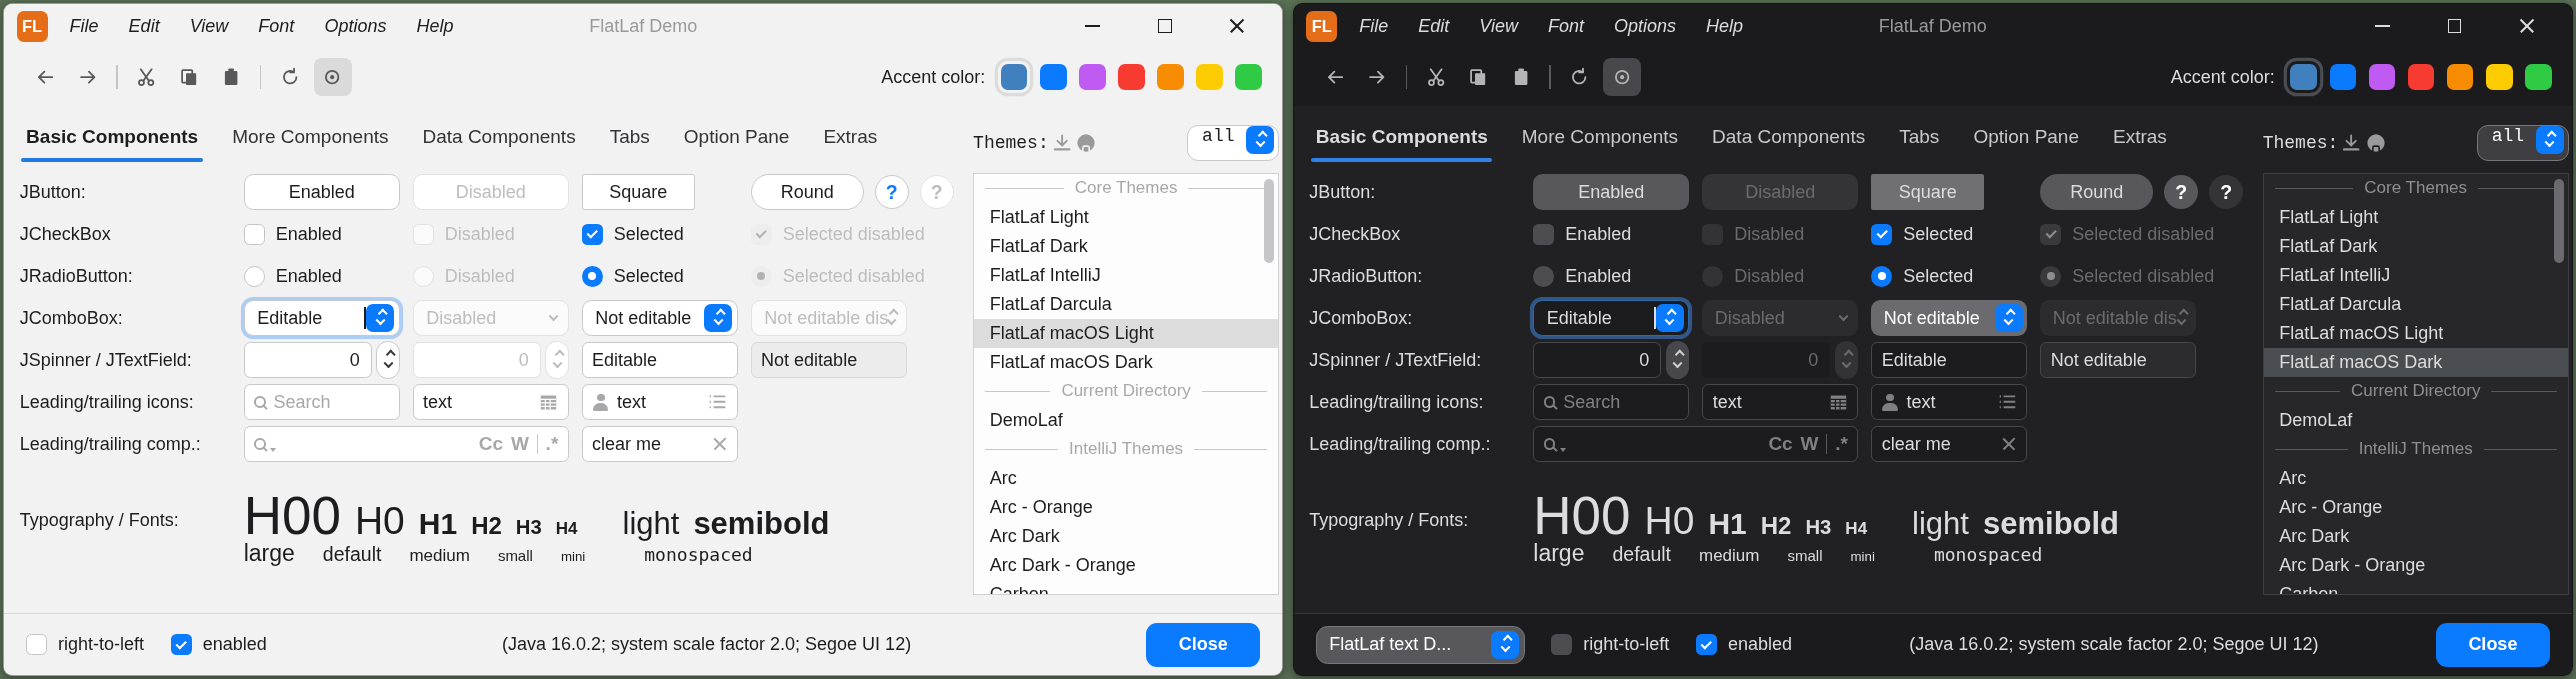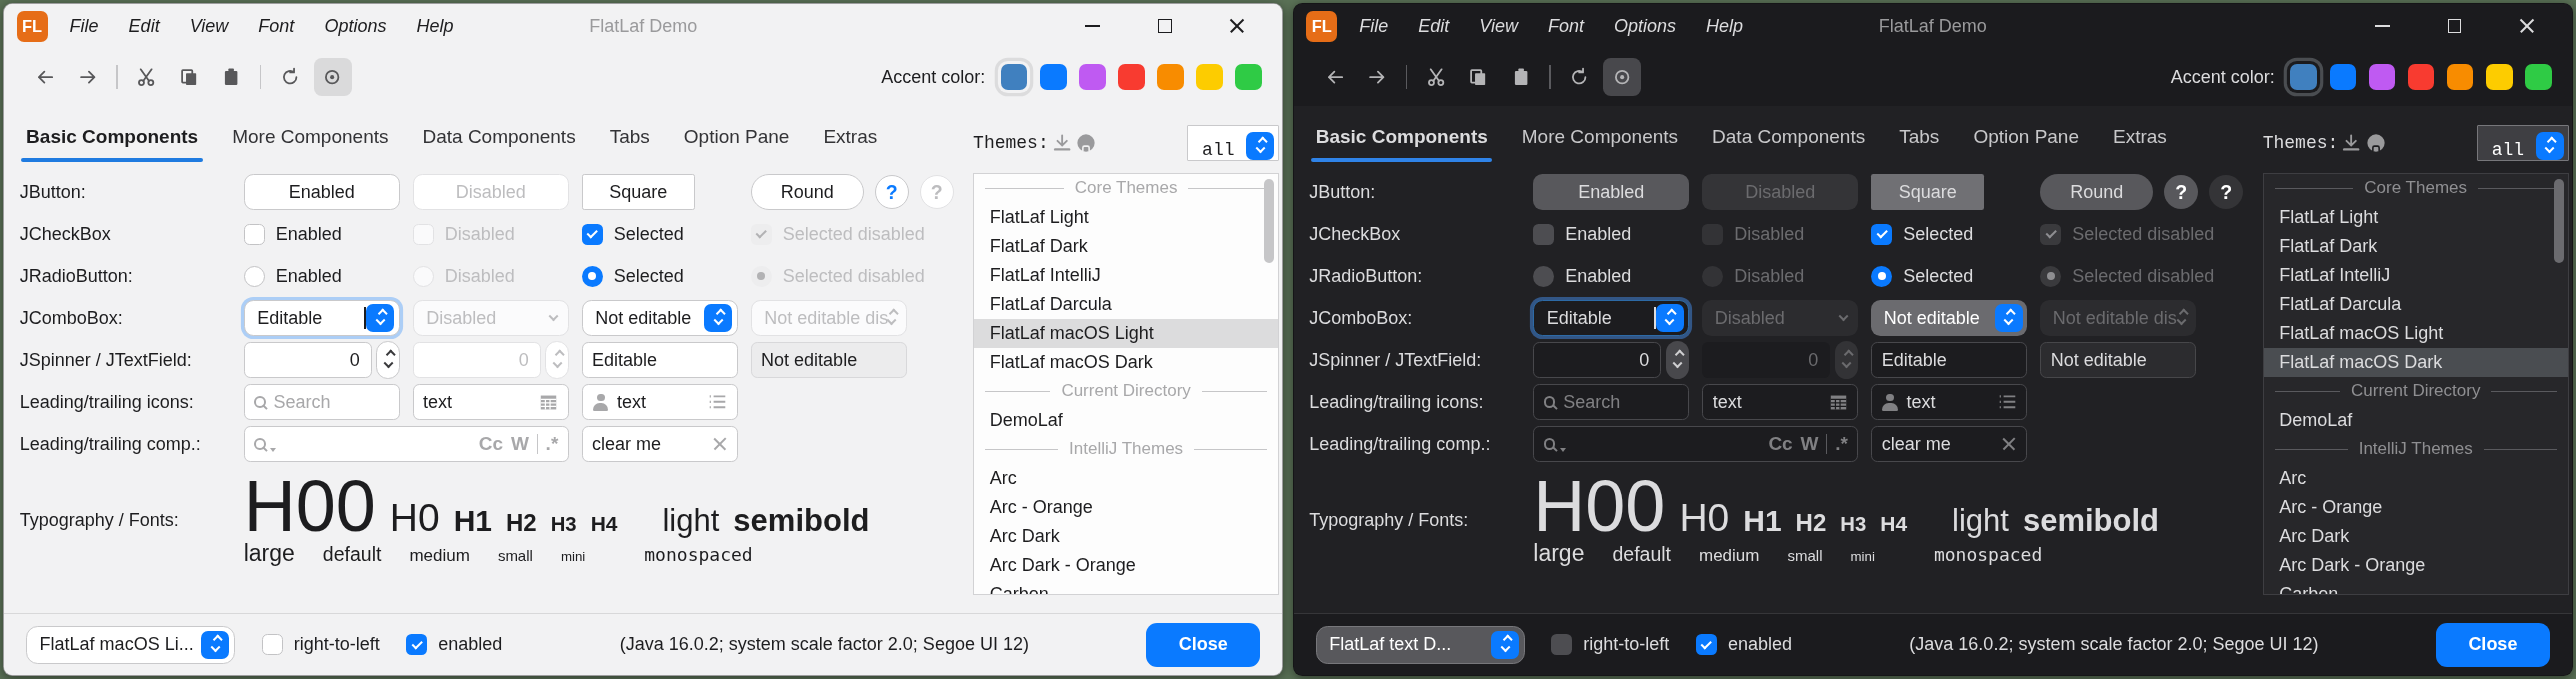--- a/index.html
+++ b/index.html
@@ -154,38 +154,38 @@
   .person::before{ content:""; position:absolute; left:4.7px; top:0; width:7.8px; height:7.8px; border-radius:50%; background:var(--ph); }
   .person::after{ content:""; position:absolute; left:0.8px; bottom:0; width:15.6px; height:7.8px; border-radius:7.8px 7.8px 1.6px 1.6px; background:var(--ph); }
   .tfbtn{ color:var(--ph); font-size:19px; font-weight:bold; }
   .vline{ width:1.2px; height:20.3px; background:var(--sepline); }
   .xicon{ position:relative; width:15.6px; height:15.6px; flex:0 0 auto; }
   .xicon::before,.xicon::after{ content:""; position:absolute; top:7px; left:0; width:15.6px; height:1.6px; background:var(--ph); }
   .xicon::before{ transform:rotate(45deg);} .xicon::after{ transform:rotate(-45deg);}
 
   
   .typrow{ height:75px !important; grid-column:2/6; display:flex; align-items:baseline; gap:14px; }
-  .typrow .h00{ font-size:72px; } .typrow .h0{ font-size:39px; } .typrow .h1{ font-size:30px; font-weight:bold; }
+  .typrow .h00{ font-size:53px;margin-top:20px; } .typrow .h0{ font-size:39px; } .typrow .h1{ font-size:30px; font-weight:bold; }
   .typrow .h2{ font-size:24px; font-weight:bold; } .typrow .h3{ font-size:20.3px; font-weight:bold; }
-  .typrow .h4{ font-size:21px; font-weight:bold; }
+  .typrow .h4{ font-size:17px; font-weight:bold; }
   .typrow .lightw{ font-size:31px; font-weight:300; margin-left:31px; color:var(--fg); }
   .typrow .semibold{ font-size:31px; font-weight:600; }
   .sizerow{ grid-column:2/6; display:flex; align-items:baseline; gap:28px; height:36px !important; }
   .sizerow .s0{ font-size:23px; } .sizerow .s1{ font-size:19.5px; } .sizerow .s2{ font-size:17px; }
   .sizerow .s3{ font-size:15px; } .sizerow .s4{ font-size:13.3px; }
   .sizerow .mono{ font-family:"DejaVu Sans Mono", monospace; font-size:18px; margin-left:31px; }
 
   
   .themes{ position:absolute; top:117px; left:969px; width:306px; }
   .themes-head{ display:flex; align-items:center; height:44px; gap:3px;font-family:Liberation Mono, monospace; }
   .themes-label{ font-size:18px; }
   .hicon{ color:var(--titlefg); display:flex; }
   .hicon svg{ stroke:currentColor; fill:none; stroke-width:2.4; stroke-linecap:round; }
-  .minicombo{ margin-left:auto; width:92px; height:36px; border-radius:1px; background:var(--ctrlbg);
-              border:1.2px solid var(--ctrlbor); display:flex; align-items:flex-end; padding:0 3.9px 0 14px; font-size:18px; }
+  .minicombo{ margin-left:auto; width:92px; height:36px; border-radius:11px; background:var(--ctrlbg);
+              border:1.2px solid var(--ctrlbor); display:flex; align-items:flex-start; padding:0 3.9px 0 14px; font-size:18px; }
   .win.dark .minicombo{ background:#3f3f43; border:1.2px solid #77777b; color:#fff; }
   .minicombo .val{ flex:1; }
   .themes-list{ position:relative; margin-top:7.8px; width:306px; height:422px; background:var(--listbg);
                 border:1.2px solid var(--listbor); overflow:hidden; }
   .titem{ height:29px; display:flex; align-items:center; padding-left:15.6px; font-size:18px; color:var(--fg); white-space:nowrap; }
   .titem.selected{ background:var(--selbg); }
   .tgsep{ height:29px; display:flex; align-items:center; gap:11px; padding:0 11px; color:var(--sepfg); font-size:17px; }
   .tgsep .line{ flex:1; height:1.2px; background:var(--sepline); }
   .vscroll{ position:absolute; top:4.7px; right:3.9px; width:10.2px; height:84px; border-radius:5.5px; background:var(--scroll); }
 
@@ -567,27 +567,20 @@
           <div class="titem">Arc</div>
           <div class="titem">Arc - Orange</div>
           <div class="titem">Arc Dark</div>
           <div class="titem">Arc Dark - Orange</div>
           <div class="titem">Carbon</div>
           <div class="vscroll"></div>
     </div>
   </div>
 
   <div class="bottombar">
-    <span class="lafcombo">
-      <span class="val">FlatLaf macOS Li...</span>
-      <span class="dd">
-            <i class="chev up"></i>
-            <i class="chev dn"></i>
-          </span>
-    </span>
     <label class="cb">
           <span class="box"></span>
           <span>right-to-left</span>
         </label>
     <label class="cb checked">
           <span class="box">
             <i class="check"></i>
           </span>
           <span>enabled</span>
         </label>

